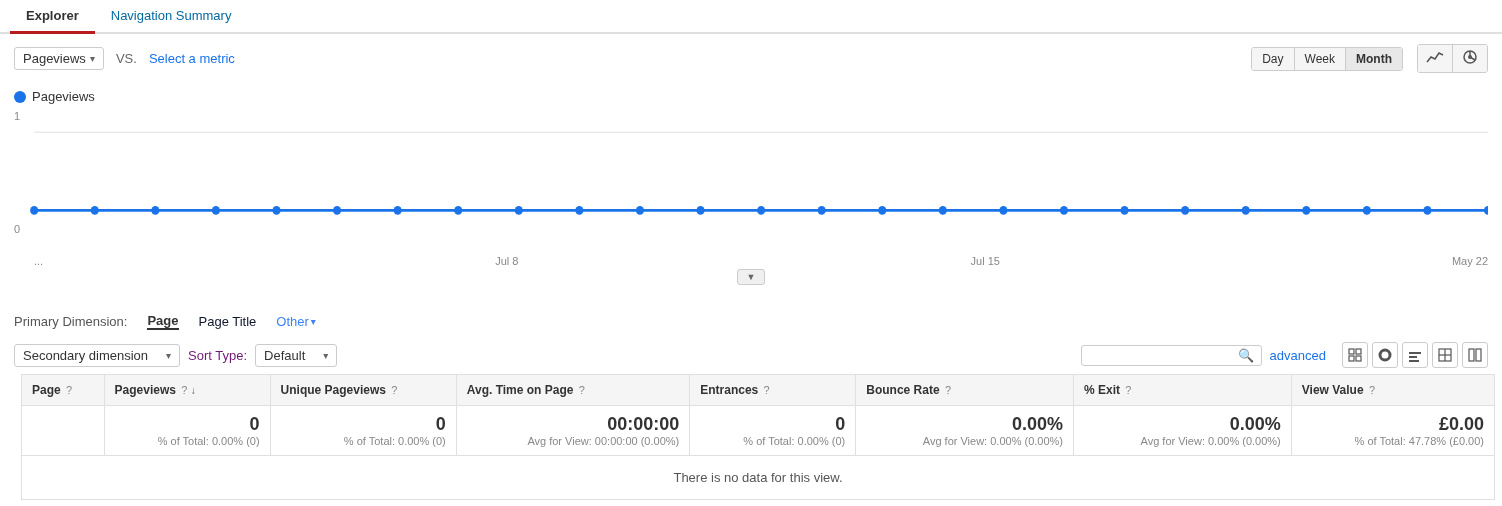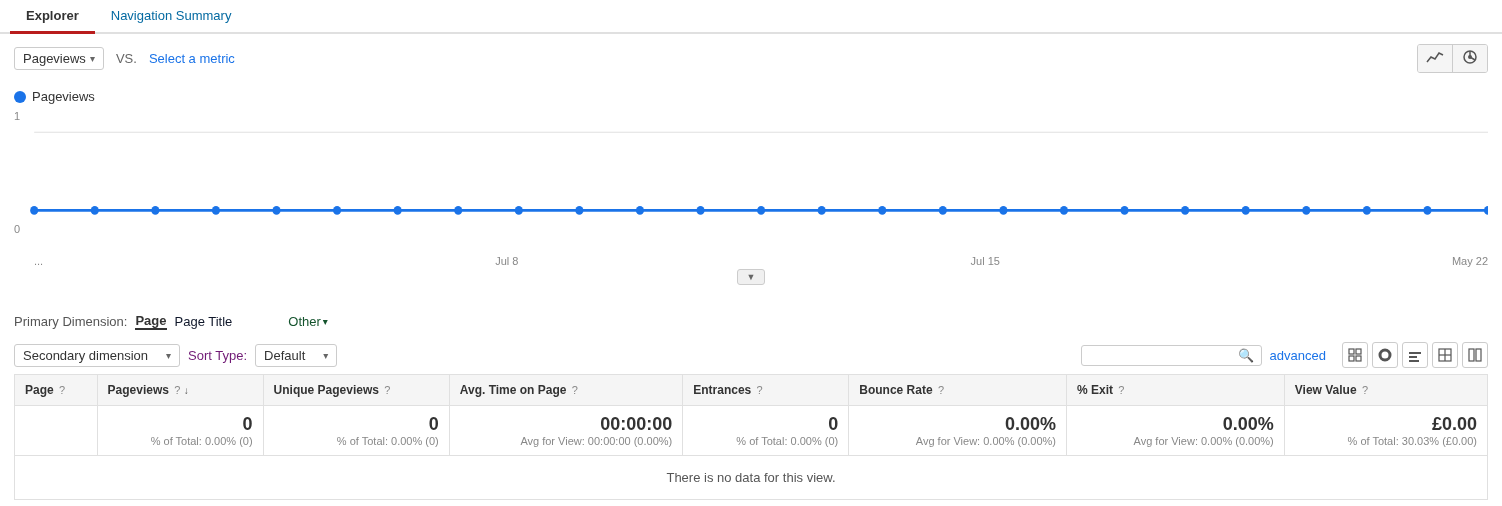--- a/index.html
+++ b/index.html
@@ -27,40 +27,40 @@
     .chart-area { padding: 0 14px; position: relative; height: 220px; }
     .chart-legend { display: flex; align-items: center; gap: 6px; padding: 6px 0; }
     .legend-dot { width: 12px; height: 12px; border-radius: 50%; background: #1a73e8; }
     .legend-label { font-size: 13px; color: #333; }
     .chart-container { position: relative; width: 100%; height: 160px; }
     .y-axis-label { position: absolute; left: 0; font-size: 11px; color: #888; }
     .y-top { top: 0; }
     .y-bottom { bottom: 18px; }
 
     
-    .primary-dim { display: flex; align-items: center; gap: 8px; padding: 10px 14px 6px; font-size: 13px; }
+    .primary-dim { display: flex; align-items: center; gap: 20px; padding: 10px 14px 6px; font-size: 13px; }
     .dim-label { color: #555; }
     .dim-link { color: #0f172a; cursor: pointer; font-size: 13px; }
     .dim-link.active { color: #333; font-weight: bold; text-decoration: none; border-bottom: 2px solid #333; }
-    .dim-other { color: #14532d; cursor: pointer; font-size: 13px; display: flex; align-items: center; gap: 2px; margin-left: 48px; }
+    .dim-other { color: #3b82f6; cursor: pointer; font-size: 13px; display: flex; align-items: center; gap: 2px; }
 
     
     .sec-toolbar { display: flex; align-items: center; padding: 6px 14px; gap: 8px; }
     .sec-dropdown { display: flex; align-items: center; border: 1px solid #ccc; border-radius: 3px; padding: 3px 8px; font-size: 13px; cursor: pointer; gap: 18px; background: #fff; }
     .sec-dropdown .arr { font-size: 10px; color: #666; }
     .sort-label { color: #701a75; font-size: 13px; }
     .search-box { margin-left: auto; display: flex; align-items: center; border: 1px solid #ccc; border-radius: 3px; padding: 2px 6px; }
     .search-input { border: none; outline: none; font-size: 13px; width: 150px; }
     .search-icon { color: #666; font-size: 13px; }
     .advanced-link { color: #1a73e8; font-size: 13px; cursor: pointer; }
     .view-icons { display: flex; gap: 4px; margin-left: 8px; }
     .view-icon-btn { width: 26px; height: 26px; border: 1px solid #ccc; border-radius: 3px; display: flex; align-items: center; justify-content: center; cursor: pointer; font-size: 12px; color: #555; background: #fff; }
 
     
-    .data-table { width: 100%; border-collapse: collapse; font-size: 12px; }
+    .data-table { width: 100%; border-collapse: collapse; font-size: 12px; margin-left: 7px; }
     .data-table th { background: #f5f5f5; border: 1px solid #e0e0e0; padding: 8px 10px; text-align: left; color: #333; font-weight: normal; white-space: nowrap; }
     .data-table th .col-name { font-weight: bold; }
     .data-table th .help { color: #888; font-size: 11px; margin-left: 2px; }
     .data-table th .sort-arrow { color: #555; font-size: 10px; }
     .data-table td { border: 1px solid #e0e0e0; padding: 8px 10px; vertical-align: top; }
     .td-right { text-align: right; }
     .td-main { font-size: 18px; font-weight: bold; color: #333; display: block; }
     .td-sub { font-size: 11px; color: #888; display: block; }
     .table-wrapper { padding: 0 14px; }
   </style>
@@ -73,20 +73,25 @@
 </div>
 
 <div class="toolbar">
   <div class="metric-dropdown">
     <span>Pageviews</span>
     <span class="arrow">▾</span>
   </div>
   <span class="vs-label">VS.</span>
   <span class="select-metric">Select a metric</span>
   <div class="spacer"></div>
+  <div class="time-buttons">
+    <button class="time-btn">Day</button>
+    <button class="time-btn">Week</button>
+    <button class="time-btn active">Month</button>
+  </div>
   <div class="view-btns">
     <button class="view-btn">
       <svg width="18" height="16" viewBox="0 0 18 16">
         <polyline points="1,13 5,8 9,10 13,4 17,6" fill="none" stroke="#555" stroke-width="1.5"></polyline>
       </svg>
     </button>
     <button class="view-btn">
       <svg width="18" height="16" viewBox="0 0 18 16">
         <circle cx="9" cy="8" r="6" fill="none" stroke="#555" stroke-width="1.5"></circle>
         <line x1="9" y1="8" x2="9" y2="2" stroke="#555" stroke-width="1.5"></line>
@@ -275,21 +280,21 @@
         <td class="td-right">
           <span class="td-main">0.00%</span>
           <span class="td-sub">Avg for View: 0.00% (0.00%)</span>
         </td>
         <td class="td-right">
           <span class="td-main">0.00%</span>
           <span class="td-sub">Avg for View: 0.00% (0.00%)</span>
         </td>
         <td class="td-right">
           <span class="td-main">£0.00</span>
-          <span class="td-sub">% of Total: 30.03% (£0.00)</span>
+          <span class="td-sub">% of Total: 47.78% (£0.00)</span>
         </td>
       </tr>
       <tr>
         <td colspan="8" style="text-align:center; color:#555; padding:14px; border:1px solid #e0e0e0; font-size:13px;">There is no data for this view.</td>
       </tr>
     </tbody>
   </table>
 </div>
 
 </body></html>

